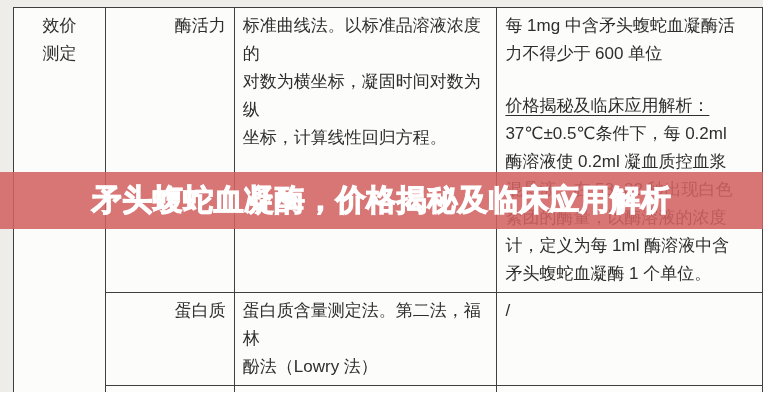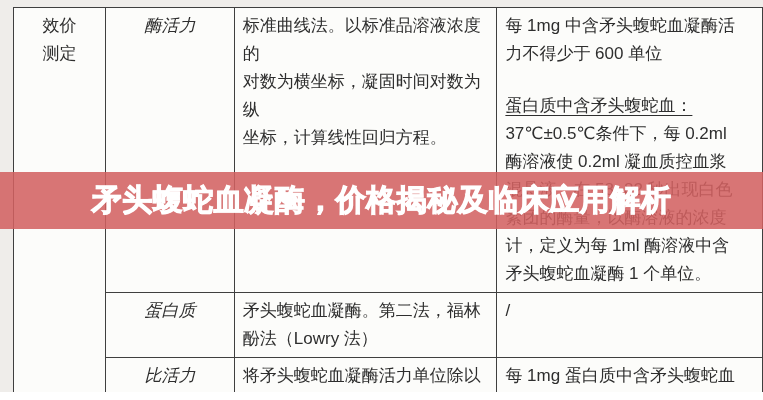--- a/index.html
+++ b/index.html
@@ -27,24 +27,23 @@
   }
   td.col-group {
     width:82px;
     text-align:center;
     vertical-align:middle;
     line-height:27px;
     padding:0;
   }
   td.col-label {
     width:123px;
-    text-align:center;
+    text-align:right;
     vertical-align:middle;
     padding:0;
-    font-style:italic;
   }
   td.col-method { width:266px; padding-top:8px; }
   td.col-req    { width:272px; padding-top:8px; padding-left:11px; line-height:27px; }
   .pre { white-space:pre-line; }
   .gap { height:24px; }
   .def-heading { text-decoration:underline; text-underline-offset:4px; }
   .banner {
     position:absolute; left:0; top:172px;
     width:763px; height:57px;
     background:rgba(210,96,96,0.87);
@@ -76,33 +75,33 @@
       <td class="col-label">酶活力</td>
       <td class="col-method">
         <div class="pre">标准曲线法。以标准品溶液浓度的
 对数为横坐标，凝固时间对数为纵
 坐标，计算线性回归方程。</div>
       </td>
       <td class="col-req">
         <div class="pre">每 1mg 中含矛头蝮蛇血凝酶活
 力不得少于 600 单位</div>
         <div class="gap"></div>
-        <div class="def-heading">蛋白质中含矛头蝮蛇血：</div>
+        <div class="def-heading">价格揭秘及临床应用解析：</div>
         <div class="pre">37℃±0.5℃条件下，每 0.2ml
 酶溶液使 0.2ml 凝血质控血浆
 混悬液，在 58~82 秒出现白色
 絮团的酶量，以酶溶液的浓度
 计，定义为每 1ml 酶溶液中含
 矛头蝮蛇血凝酶 1 个单位。</div>
       </td>
     </tr>
     <tr style="height:60px">
       <td class="col-label">蛋白质</td>
       <td class="col-method">
-        <div class="pre">矛头蝮蛇血凝酶。第二法，福林
+        <div class="pre">蛋白质含量测定法。第二法，福林
 酚法（Lowry 法）</div>
       </td>
       <td class="col-req">
         <div class="pre">/</div>
       </td>
     </tr>
     <tr style="height:51px">
       <td class="col-label">比活力</td>
       <td class="col-method">
         <div class="pre">将矛头蝮蛇血凝酶活力单位除以蛋

